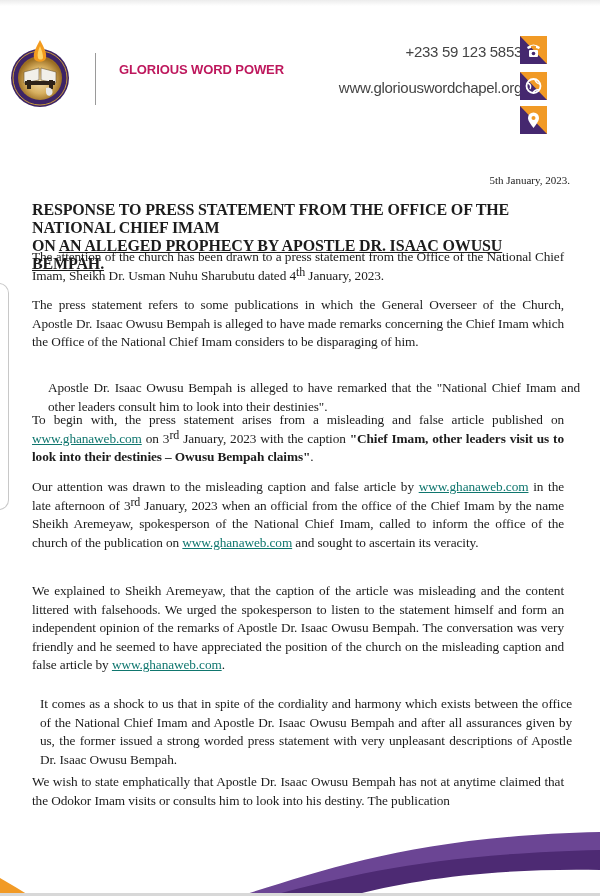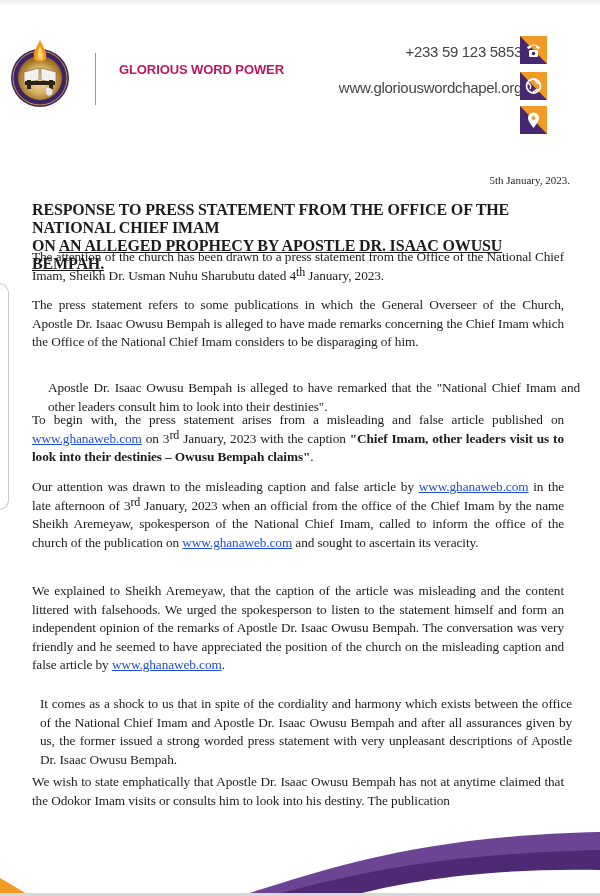--- a/index.html
+++ b/index.html
@@ -15,21 +15,21 @@
   .org-name { position: absolute; left: 113px; top: 60px; font-family: "Liberation Sans", "DejaVu Sans", sans-serif; font-weight: bold; color: #be185d; font-size: 13px; line-height: 19px; letter-spacing: -0.1px; margin-left: 6px; }
   .contact-row { position: absolute; right: 78px; font-family: "Liberation Sans", "DejaVu Sans", sans-serif; color: #444; font-size: 15px; text-align: center; line-height: 15px; letter-spacing: -0.3px; }
   .contact-icon { position: absolute; left: 520px; width: 27px; height: 28px; overflow: hidden; }
   .contact-icon svg { display: block; }
 
   .date { position: absolute; right: 30px; top: 174px; font-size: 11px; }
   .heading { position: absolute; left: 32px; top: 201px; width: 540px; font-weight: bold; font-size: 16px; line-height: 18px; letter-spacing: -0.15px; }
   .heading .u { text-decoration: underline; }
 
   .para { position: absolute; left: 32px; width: 532px; font-size: 13.3px; line-height: 18.5px; text-align: justify; letter-spacing: -0.1px; }
-  .para a, .link { color: #1d4ed8; text-decoration: underline; }
+  .para a, .link { color: #0f766e; text-decoration: underline; }
   .para b { font-weight: bold; }
   sup { font-size: 12px; line-height: 0; vertical-align: 4px; }
 
   .bracket { position: absolute; left: -6px; top: 283px; width: 14px; height: 225px; border: 1px solid #c8c8c8; border-left: none; border-radius: 0 10px 10px 0; }
 
   .footer-swoosh { position: absolute; left: 0; top: 820px; width: 600px; height: 76px; }
   .bottom-line { position: absolute; left: 0; bottom: 0; width: 600px; height: 3px; background: #d8d8d8; }
 </style>
 </head>
 <body>

